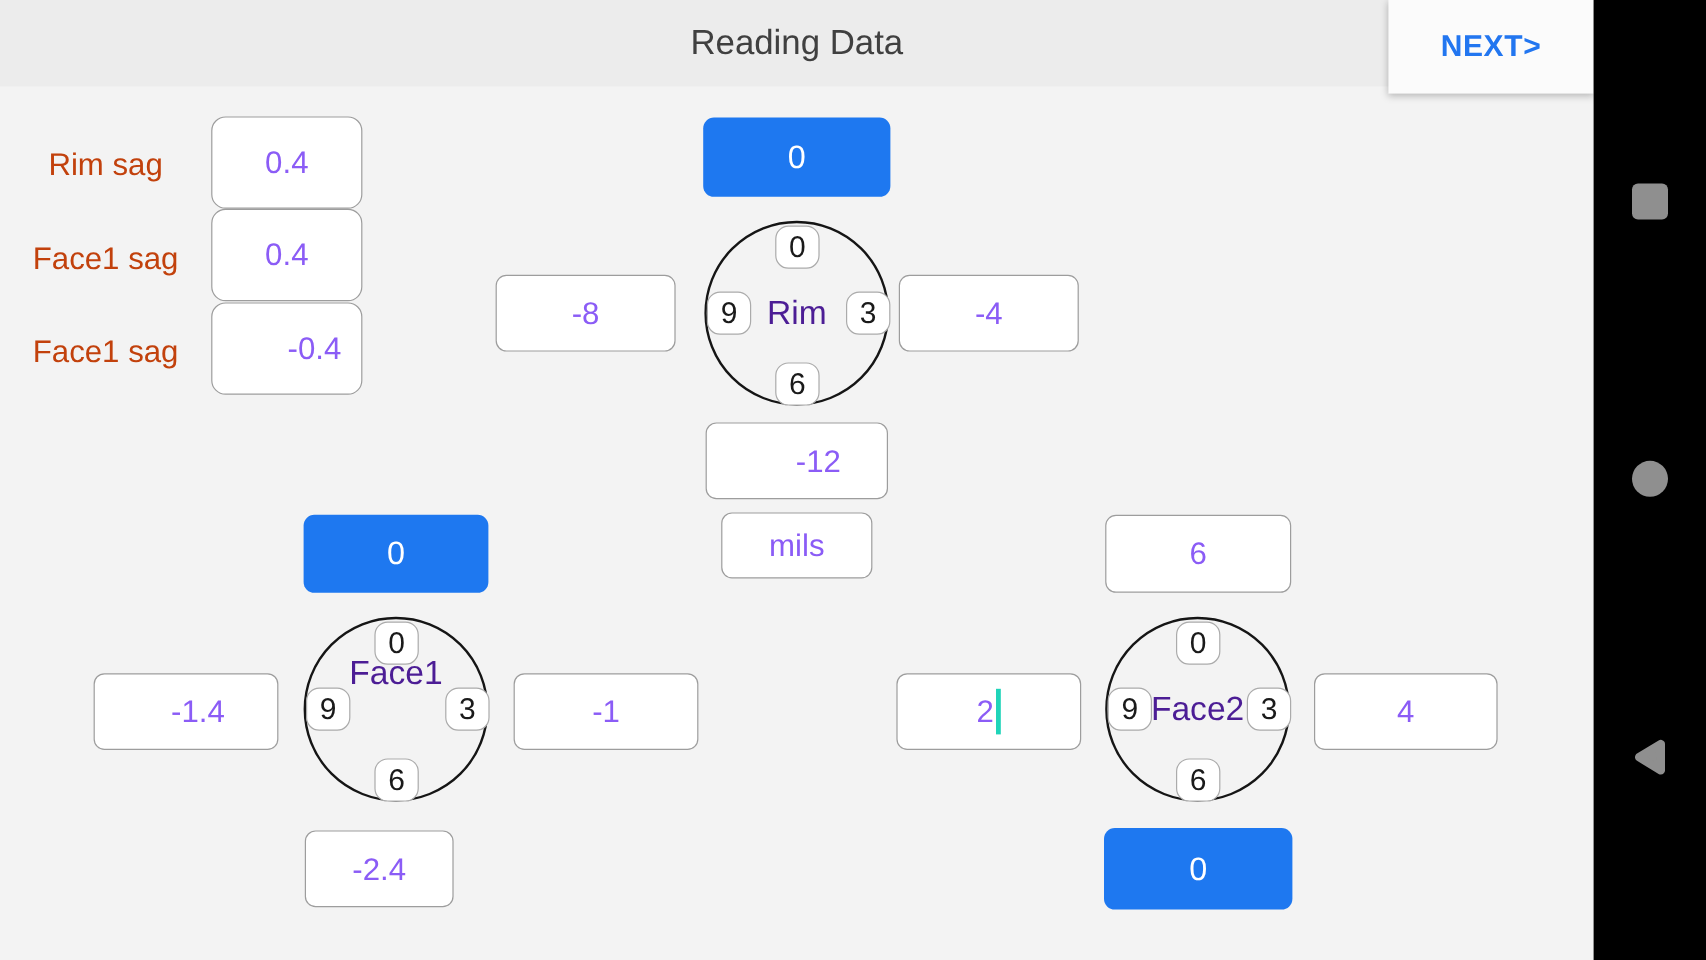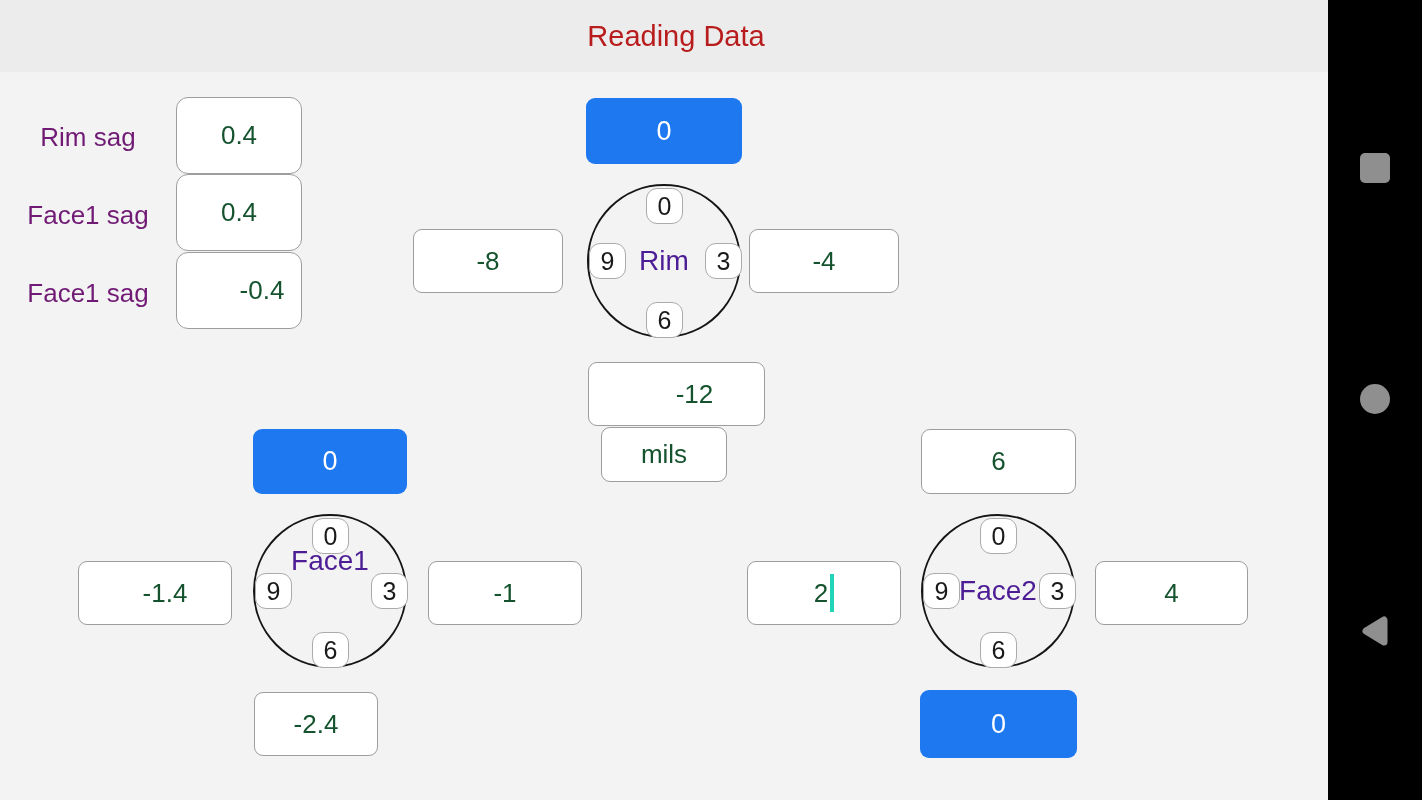--- a/index.html
+++ b/index.html
@@ -9,23 +9,23 @@
     background:#f3f3f3;
     font-family:"Liberation Sans", sans-serif;
     color:#1a1a1a;
   }
   
   .appbar {
     position:absolute; left:0; top:0; width:1328px; height:72px;
     background:#ececec;
   }
   .appbar-title {
-    position:absolute; left:12px; top:0; width:1328px; height:72px;
+    position:absolute; left:0; top:0; width:1328px; height:72px;
     display:flex; align-items:center; justify-content:center;
-    font-size:29px; color:#b91c1c;
+    font-size:29px; color:#404040;
   }
   .next-panel {
     position:absolute; left:1157px; top:0; width:171px; height:78px;
     background:#fbfbfb; box-shadow:0 2px 6px rgba(0,0,0,0.25);
     display:flex; align-items:center; justify-content:center;
     font-size:25px; font-weight:bold; color:#2276f0; letter-spacing:0.5px;
     cursor:pointer;
   }
   
   .navbar {
@@ -39,21 +39,21 @@
   .nav-circle {
     position:absolute; left:32px; top:384px; width:30px; height:30px;
     background:#8f8f8f; border-radius:50%;
   }
   .nav-tri { position:absolute; left:28px; top:611px; }
   
   .fld {
     position:absolute; background:#fff;
     border:1.5px solid #9d9d9d; border-radius:9px;
     display:flex; align-items:center; justify-content:center;
-    font-size:26px; color:#14532d;
+    font-size:26px; color:#8b5cf6;
   }
   .sagfld { border-radius:12px; }
   .btn-blue {
     position:absolute; background:#1e78f0; border:none; border-radius:9px;
     display:flex; align-items:center; justify-content:center;
     font-size:27px; color:#fff; cursor:pointer;
   }
   .circle {
     position:absolute; width:154px; height:154px;
     border:2px solid #151515; border-radius:50%;
@@ -64,35 +64,36 @@
     display:flex; align-items:center; justify-content:center;
     font-size:25px; color:#1a1a1a;
   }
   .dialname {
     position:absolute; display:flex; align-items:center; justify-content:center;
     font-size:28px; color:#4c1d95;
   }
   .saglabel {
     position:absolute; width:160px; height:40px;
     display:flex; align-items:center; justify-content:center;
-    font-size:26px; color:#701a75;
+    font-size:26px; color:#c2410c;
   }
   .cursor {
     display:inline-block; width:4px; height:38px;
     background:#1fd4b9; margin-left:2px;
   }
 </style>
 </head>
 <body>
 
 <div class="screen">
 
   <div class="appbar">
     <div class="appbar-title">Reading Data</div>
   </div>
+  <div class="next-panel">NEXT&gt;</div>
 
   <div class="saglabel" style="left:8px; top:117px;">Rim sag</div>
   <div class="fld sagfld" style="left:176px; top:97px;  width:126px; height:77px;">0.4</div>
 
   <div class="saglabel" style="left:8px; top:195px;">Face1 sag</div>
   <div class="fld sagfld" style="left:176px; top:174px; width:126px; height:77px;">0.4</div>
 
   <div class="saglabel" style="left:8px; top:273px;">Face1 sag</div>
   <div class="fld sagfld" style="left:176px; top:252px; width:126px; height:77px;padding-left:46px;">-0.4</div>
 
@@ -100,21 +101,21 @@
 
   <div class="circle" style="left:587px; top:184px;"></div>
   <div class="dialbox" style="left:646px; top:188px;">0</div>
   <div class="dialbox" style="left:589px; top:243px;">9</div>
   <div class="dialbox" style="left:705px; top:243px;">3</div>
   <div class="dialbox" style="left:646px; top:302px;">6</div>
   <div class="dialname" style="left:614px; top:243px; width:100px; height:36px;">Rim</div>
 
   <div class="fld" style="left:413px; top:229px; width:150px; height:64px;">-8</div>
   <div class="fld" style="left:749px; top:229px; width:150px; height:64px;">-4</div>
-  <div class="fld" style="left:588px; top:362px; width:177px; height:64px;padding-left:36px;">-12</div>
+  <div class="fld" style="left:588px; top:352px; width:152px; height:64px;padding-left:36px;">-12</div>
   <div class="fld" style="left:601px; top:427px; width:126px; height:55px;">mils</div>
 
   <div class="btn-blue" style="left:253px; top:429px; width:154px; height:65px;">0</div>
 
   <div class="circle" style="left:253px; top:514px;"></div>
   <div class="dialbox" style="left:312px; top:518px;">0</div>
   <div class="dialbox" style="left:255px; top:573px;">9</div>
   <div class="dialbox" style="left:371px; top:573px;">3</div>
   <div class="dialbox" style="left:312px; top:632px;">6</div>
   <div class="dialname" style="left:280px; top:543px; width:100px; height:36px;">Face1</div>

